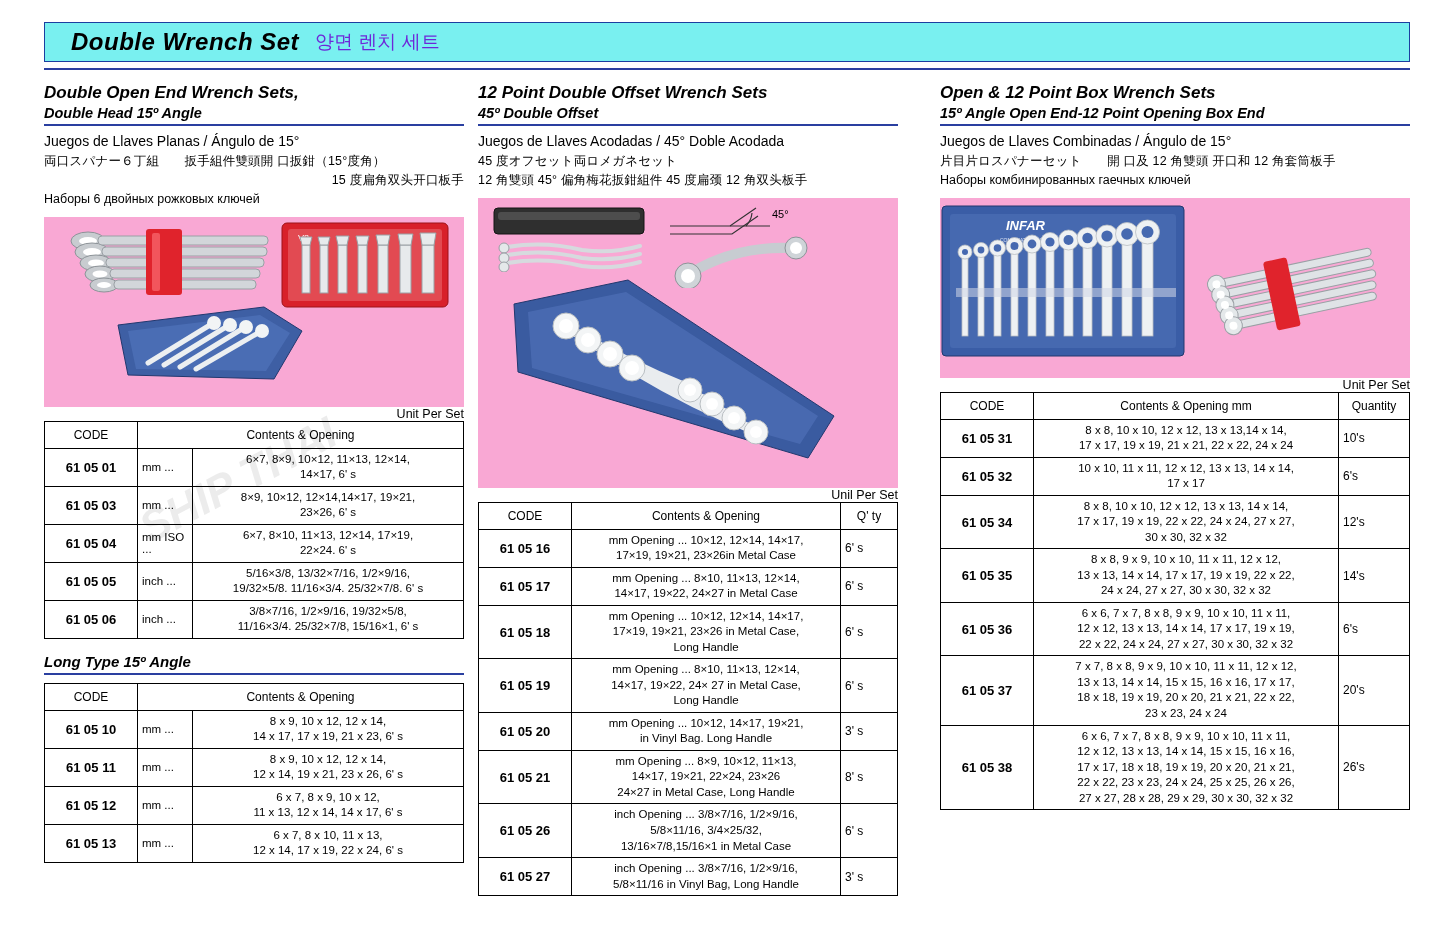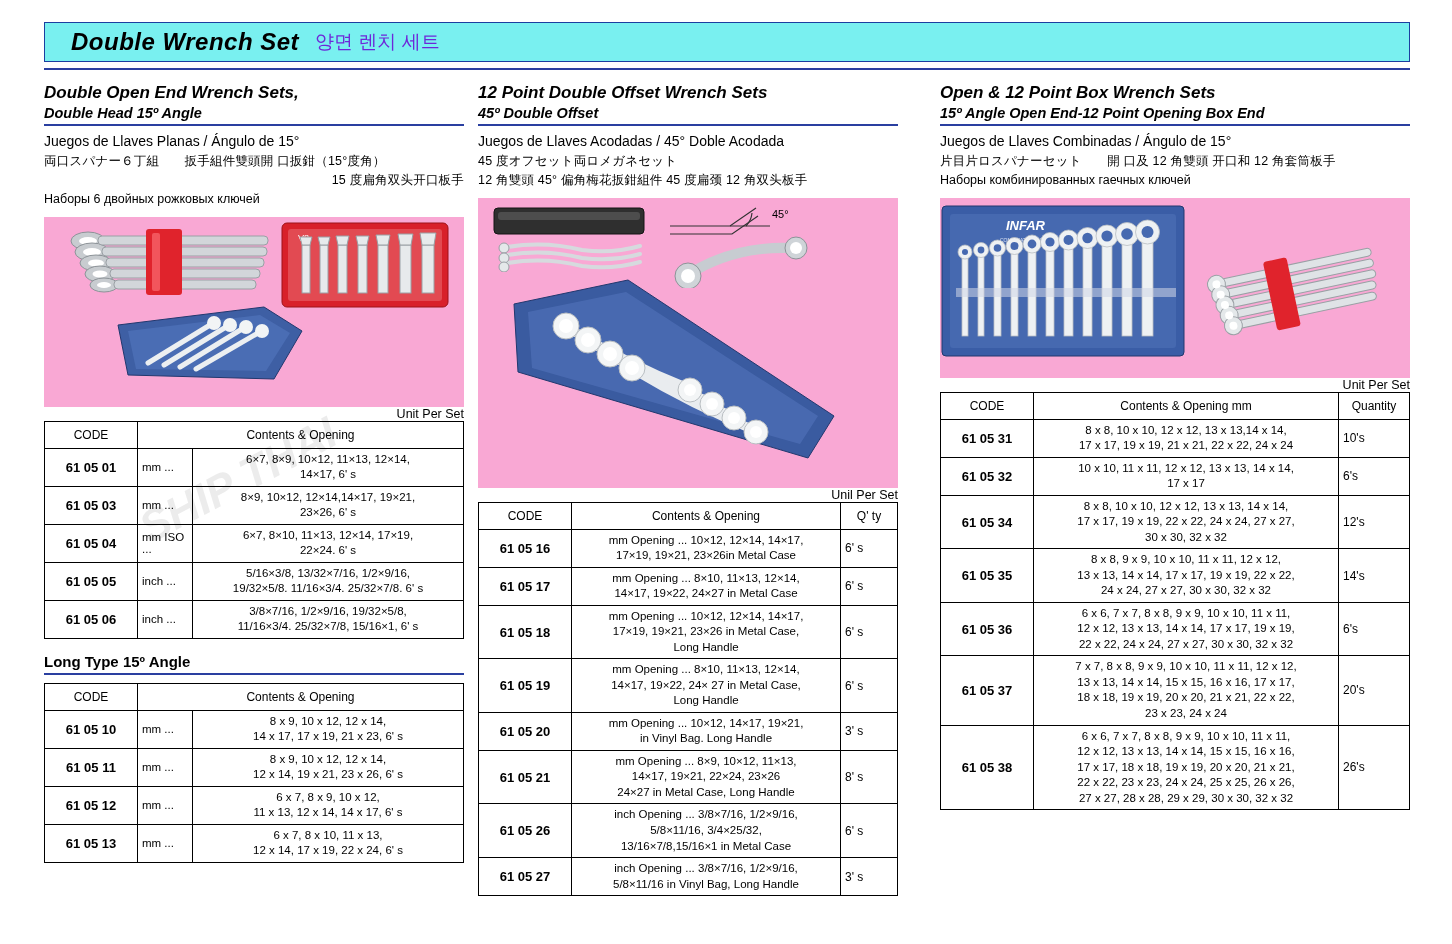--- a/index.html
+++ b/index.html
@@ -144,20 +144,21 @@
     line-height: 1.35;
   }
   td.qty {
     text-align: left;
     width: 48px;
     font-size: 12px;
   }
   .longtype {
     margin-top: 14px;
     font-weight: bold;
+    font-style: italic;
     font-size: 15px;
   }
   .lt-rule { height: 2px; background: #2a3fa0; margin-top: 3px; margin-bottom: 8px; }
 
   
   .wm {
     position: absolute;
     left: 130px;
     top: 455px;
     font-size: 44px;

